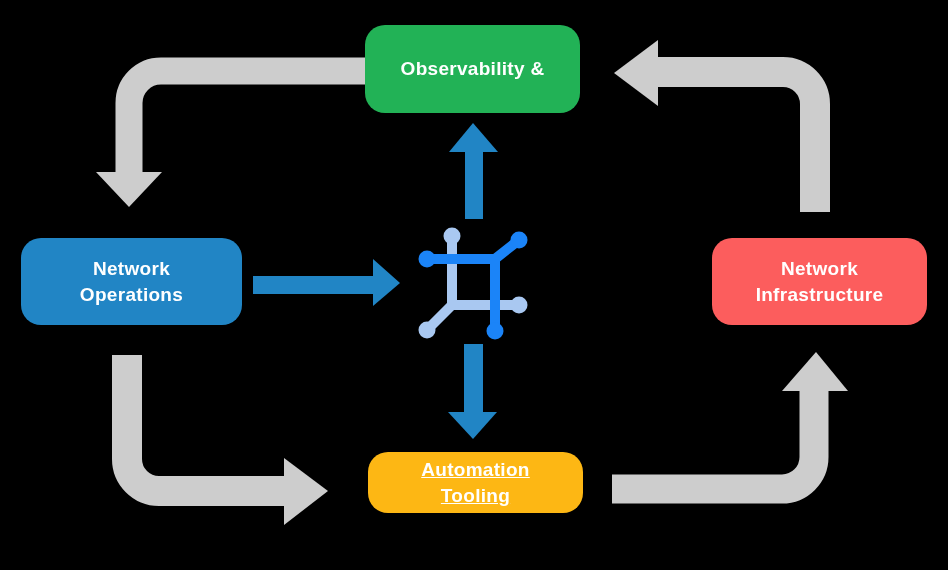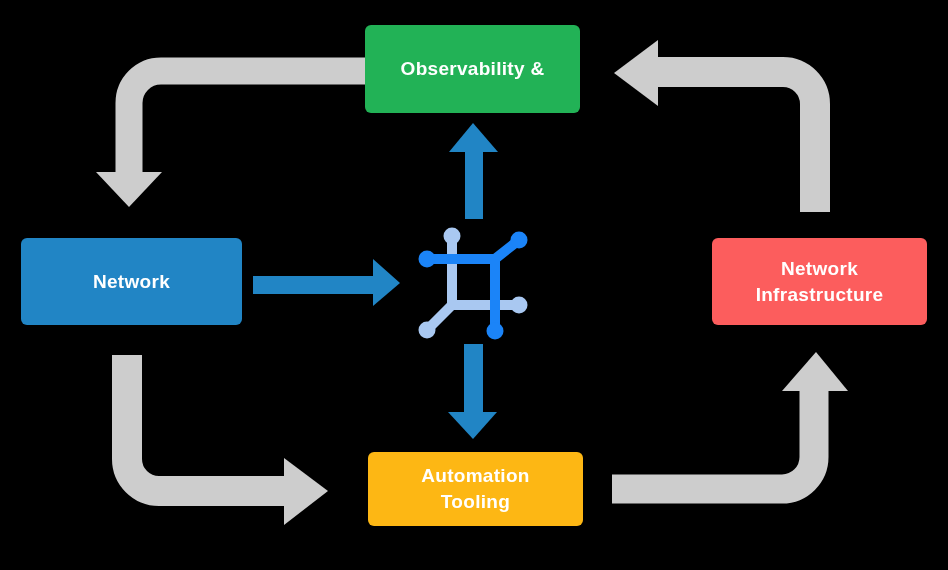--- a/index.html
+++ b/index.html
@@ -6,29 +6,29 @@
     --green:#22B256; --blue:#2185C5; --red:#FC5D5D; --yellow:#FDB714;
     --gray:#CDCDCD; --icon-dark:#1B84F8; --icon-light:#A9C8F1; --text:#FFFFFF;
   }
   html,body { margin:0; padding:0; background:#000; }
   .canvas {
     position:relative; width:948px; height:570px; background:#000000;
     overflow:hidden; font-family:"Liberation Sans","DejaVu Sans",sans-serif;
   }
   .arrow-layer { position:absolute; left:0; top:0; }
   .node-box {
-    position:absolute; border-radius:6px; display:flex; flex-direction:column;
+    position:absolute; border-radius:20px; display:flex; flex-direction:column;
     align-items:center; justify-content:center; text-align:center;
     color:var(--text); font-size:19px; font-weight:600; letter-spacing:0.3px;
     line-height:26px; z-index:2;
   }
   .box-observability { left:365px; top:25px;  width:215px; height:88px; background:var(--green); }
   .box-operations    { left:21px;  top:238px; width:221px; height:87px; background:var(--blue); }
   .box-infrastructure{ left:712px; top:238px; width:215px; height:87px; background:var(--red); }
-  .box-automation    { left:368px; top:452px; width:215px; height:74px; background:var(--yellow); }
+  .box-automation    { left:368px; top:452px; width:215px; height:61px; background:var(--yellow);text-decoration:underline; }
   .stroke-gray  { stroke:var(--gray); fill:none; }
   .fill-gray    { fill:var(--gray); stroke:none; }
   .fill-blue    { fill:var(--blue); stroke:none; }
   .stroke-icon-dark  { stroke:var(--icon-dark); fill:none; }
   .stroke-icon-light { stroke:var(--icon-light); fill:none; }
   .fill-icon-dark  { fill:var(--icon-dark); stroke:none; }
   .fill-icon-light { fill:var(--icon-light); stroke:none; }
 </style>
 </head>
 <body>
@@ -85,20 +85,21 @@
       <circle class="fill-icon-dark" cx="495" cy="331" r="8.5"></circle>
     </g>
   </svg>
 
   <div class="node-box box-observability">
     <span>Observability &amp;</span>
   </div>
 
   <div class="node-box box-operations">
     <span>Network</span>
+    <span>Operations</span>
   </div>
 
   <div class="node-box box-infrastructure">
     <span>Network</span>
     <span>Infrastructure</span>
   </div>
 
   <div class="node-box box-automation">
     <span>Automation</span>
     <span>Tooling</span>

